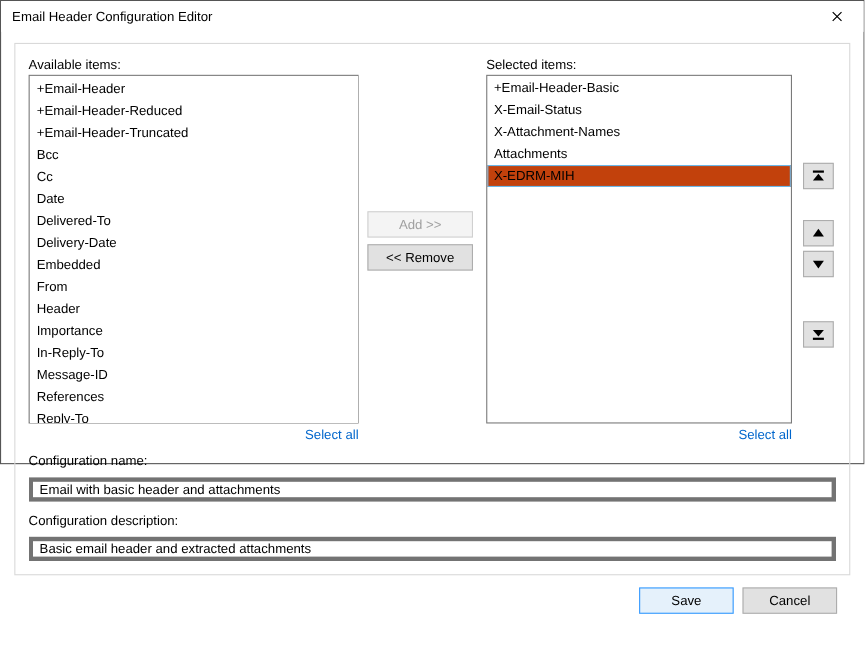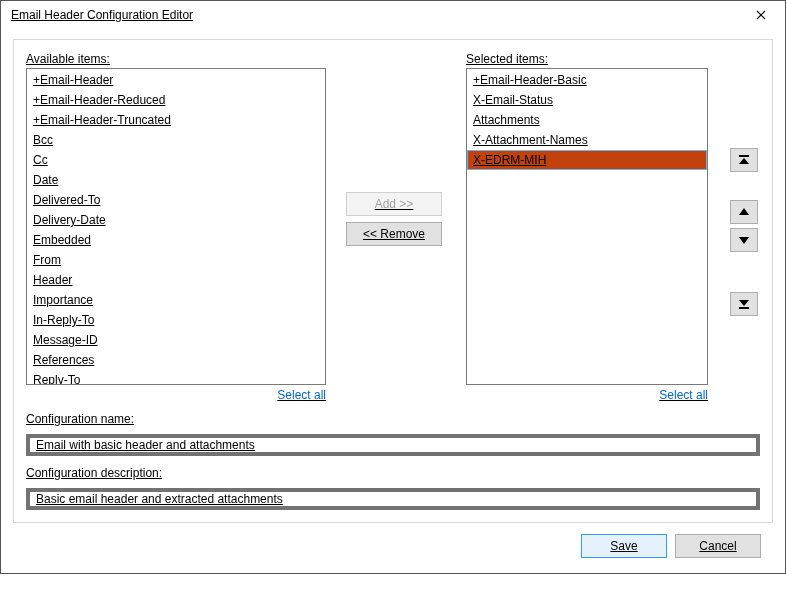--- a/index.html
+++ b/index.html
@@ -8,26 +8,25 @@
     font-family: "Segoe UI", Tahoma, sans-serif;
     font-size: 12px;
     color: #000;
     background: #fff;
     width: 786px;
     height: 593px;
     overflow: hidden;
   }
   .window {
     width: 786px;
-    height: 574px;
+    height: 422px;
     border: 1px solid #555;
     background: #fff;
     display: flex;
     flex-direction: column;
-    text-decoration: underline;
   }
   .titlebar {
     height: 30px;
     display: flex;
     align-items: center;
     padding: 0 2px 0 10px;
     background: #fff;
   }
   .titlebar .title {
     flex: 1;
@@ -51,21 +50,21 @@
   .groupbox {
     border: 1px solid #d9d9d9;
     flex: 1;
     padding: 12px 12px 12px 12px;
     display: flex;
     flex-direction: column;
     gap: 8px;
   }
   .lists-row {
     display: flex;
-    gap: 20px;
+    gap: 8px;
     height: 350px;
   }
   .list-col {
     display: flex;
     flex-direction: column;
     width: 300px;
   }
   .list-label {
     margin-bottom: 2px;
     font-size: 12px;
@@ -223,22 +222,22 @@
         <div class="mid-col">
           <button class="std" id="add-btn" disabled="">Add &gt;&gt;</button>
           <button class="std" id="remove-btn">&lt;&lt; Remove</button>
         </div>
 
         <div class="list-col sel-col">
           <div class="list-label">Selected items:</div>
           <div class="listbox" id="selected-list">
               <div class="item">+Email-Header-Basic</div>
               <div class="item">X-Email-Status</div>
+              <div class="item">X-Attachment-Names</div>
               <div class="item">Attachments</div>
-              <div class="item">X-Attachment-Names</div>
               <div class="item selected">X-EDRM-MIH</div>
             </div>
           <div class="select-all-row">
             <span class="linklabel">Select all</span>
           </div>
         </div>
 
         <div class="reorder-col">
           <button class="iconbtn">
             <svg width="12" height="12" viewBox="0 0 12 12">

